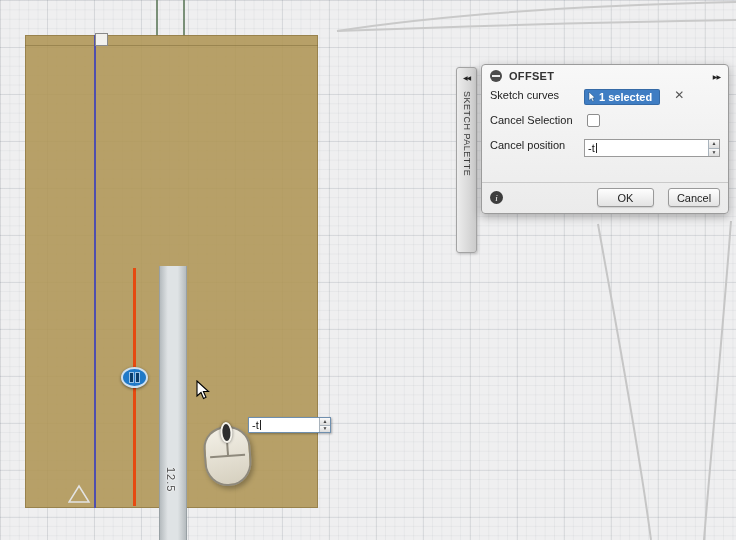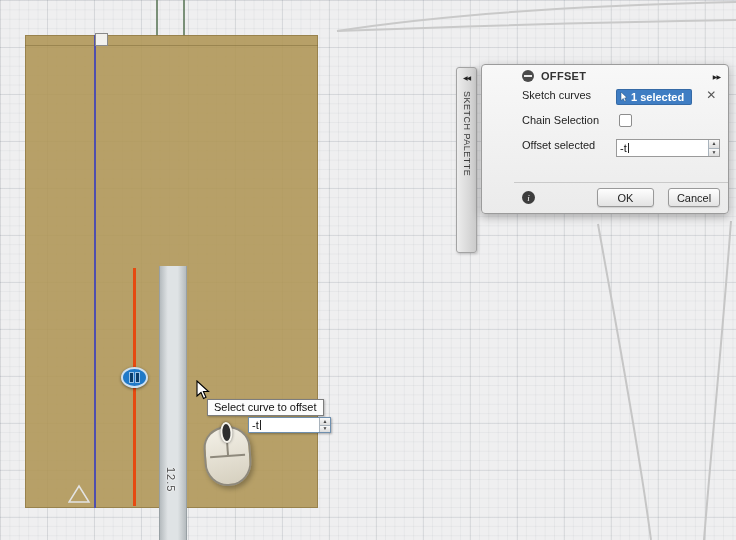--- a/index.html
+++ b/index.html
@@ -107,21 +107,21 @@
     box-shadow:1px 1px 3px rgba(0,0,0,0.22);
   }
   .palette-collapse { font-size:6px; color:#222; padding-top:6px; letter-spacing:-1px; cursor:default; }
   .palette-title { writing-mode:vertical-rl; font-size:9px; color:#3a3a3a; margin-top:10px; letter-spacing:0.5px; white-space:nowrap; }
 
   .dialog {
     position:absolute; left:481px; top:64px; width:248px; height:150px; z-index:7;
     background:linear-gradient(#f8f8f8,#ebebeb);
     border:1px solid #9b9b9b; border-radius:4px;
     box-shadow:0 3px 10px rgba(0,0,0,0.3);
-    display:flex; flex-direction:column; font-size:11px; color:#222;padding-left:32px;
+    display:flex; flex-direction:column; font-size:11px; color:#222;
   }
   .dlg-header { display:flex; align-items:center; padding:5px 8px 3px; }
   .grip { width:12px; height:12px; border-radius:50%; background:#4b4b4b; position:relative; flex:0 0 12px; }
   .grip::before { content:""; position:absolute; left:2px; right:2px; top:5px; height:2px; background:#ececec; }
   .dlg-title { font-weight:bold; margin-left:7px; color:#333; letter-spacing:0.3px; }
   .expand { margin-left:auto; font-size:6px; letter-spacing:-1px; color:#222; cursor:default; }
 
   .dlg-body { padding-top:4px; }
   .dlg-row { display:flex; align-items:flex-start; padding:0 8px; height:25px; }
   .dlg-label { flex:0 0 94px; color:#222; }
@@ -179,21 +179,20 @@
     <div class="sym-bar"></div>
     <div class="sym-bar"></div>
   </div>
 
   <svg class="triangle-marker" width="24" height="20">
     <polygon points="11,2 21,18 1,18" fill="none" stroke="#e3e3e3" stroke-width="1.5"></polygon>
   </svg>
 
   <div class="dim-label">12.5</div>
 
-  <div class="tooltip">Select curve to offset</div>
 
   <div class="inline-input">
     <div class="val"><span>-t</span><span class="caret"></span></div>
     <div class="spinner">
       <div class="spin-btn">▲</div>
       <div class="spin-btn">▼</div>
     </div>
   </div>
 
   <div class="mouse-hint">
@@ -226,26 +225,26 @@
         <div class="chip">
           <svg width="8" height="10">
             <polygon points="1,0 1,8.5 3.3,6.5 4.6,9.6 6,9 4.7,5.9 7,5.7" fill="#ffffff" stroke="#1a4a7a" stroke-width="0.5"></polygon>
           </svg>
           <span>1 selected</span>
         </div>
         <div class="close-x">✕</div>
       </div>
 
       <div class="dlg-row">
-        <div class="dlg-label">Chain Selection</div>
+        <div class="dlg-label">Cancel Selection</div>
         <div class="checkbox"></div>
       </div>
 
       <div class="dlg-row">
-        <div class="dlg-label">Offset selected</div>
+        <div class="dlg-label">Cancel position</div>
         <div class="dlg-input">
           <div class="val"><span>-t</span><span class="caret"></span></div>
           <div class="spinner">
             <div class="spin-btn">▲</div>
             <div class="spin-btn">▼</div>
           </div>
         </div>
       </div>
     </div>
 

